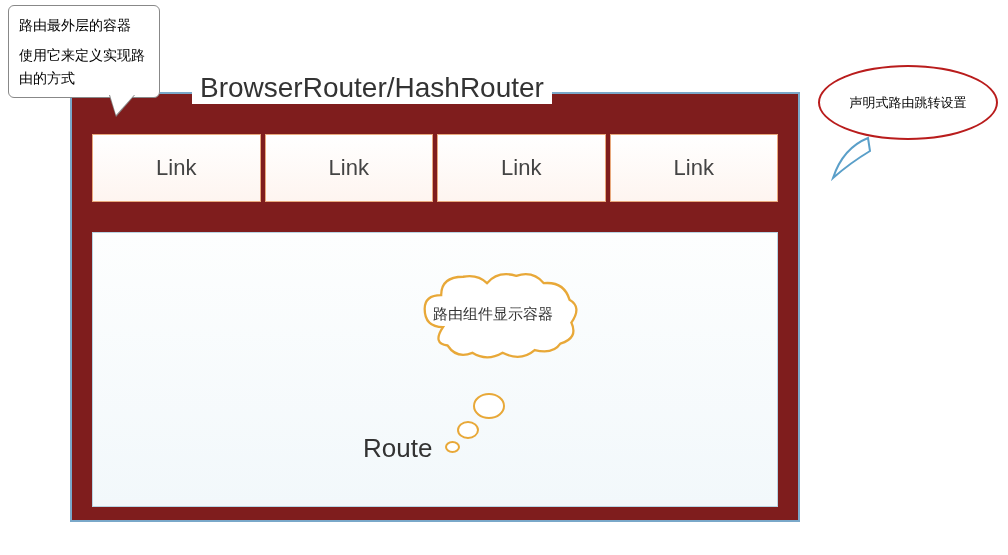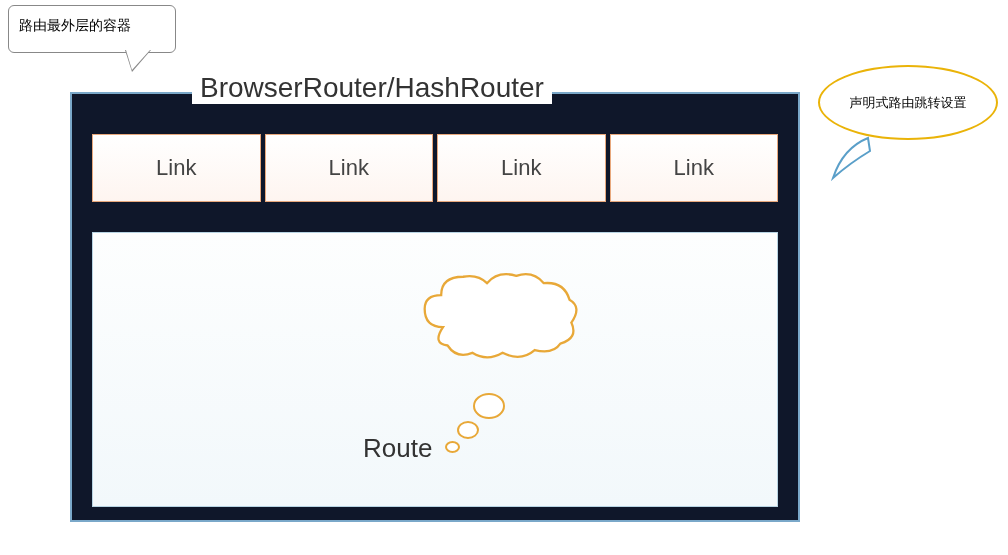--- a/index.html
+++ b/index.html
@@ -7,21 +7,21 @@
       font-family: "Microsoft YaHei", Arial, sans-serif;
       width: 1008px;
       height: 555px;
       position: relative;
       background: #fff;
     }
     .callout-left {
       position: absolute;
       top: 5px;
       left: 8px;
-      width: 168px;
+      width: 152px;
       border: 1px solid #888;
       border-radius: 6px;
       padding: 8px 10px;
       font-size: 14px;
       line-height: 1.6;
       background: #fff;
       z-index: 10;
     }
     .callout-left::after {
       content: "";
@@ -43,21 +43,21 @@
       border-right: 19px solid transparent;
       border-top: 22px solid #888;
     }
     .main-container {
       position: absolute;
       top: 92px;
       left: 70px;
       width: 730px;
       height: 430px;
       border: 2px solid #7aa8c9;
-      background: #0f172a;
+      background: #7f1d1d;
       padding: 0 20px;
     }
     .main-title {
       position: absolute;
       top: -22px;
       left: 120px;
       font-size: 28px;
       color: #333;
       background: #fff;
       padding: 0 8px;
@@ -137,21 +137,21 @@
       position: absolute;
       top: 65px;
       right: 10px;
       width: 180px;
       height: 90px;
       z-index: 10;
     }
     .callout-right-bubble {
       width: 180px;
       height: 75px;
-      border: 2px solid #eab308;
+      border: 2px solid #b91c1c;
       border-radius: 50%;
       display: flex;
       align-items: center;
       justify-content: center;
       text-align: center;
       font-size: 13px;
       line-height: 1.5;
       background: #fff;
       padding: 6px 14px;
     }
@@ -162,20 +162,21 @@
       width: 50px;
       height: 50px;
     }
   </style>
 </head>
 <body>
 
 <div class="callout-left">
   <div>路由最外层的容器</div>
   <div style="height:8px"></div>
+  <div>使用它来定义实现路由的方式</div>
 </div>
 
 <div class="main-container">
   <div class="main-title">BrowserRouter/HashRouter</div>
 
   <div class="link-row">
     <div class="link-box">Link</div>
     <div class="link-box">Link</div>
     <div class="link-box">Link</div>
     <div class="link-box">Link</div>
@@ -187,20 +188,21 @@
         <path d="M 40 70 
                  Q 20 70 20 50 Q 20 35 38 35
                  Q 38 15 62 15 Q 78 12 88 22
                  Q 100 8 120 14 Q 138 8 150 22
                  Q 172 20 178 40 Q 192 48 180 65
                  Q 188 82 168 88 Q 160 100 140 95
                  Q 125 108 105 98 Q 88 108 72 98
                  Q 55 105 45 90 Q 28 88 40 70 Z" fill="#fff" stroke="#e8a838" stroke-width="2.5"></path>
       </svg>
     </div>
+    <div class="cloud-text">路由组件显示容器</div>
     <div class="bubble1"></div>
     <div class="bubble2"></div>
     <div class="bubble3"></div>
     <div class="route-label">Route</div>
   </div>
 </div>
 
 <div class="callout-right">
   <div class="callout-right-bubble">
     <div>

